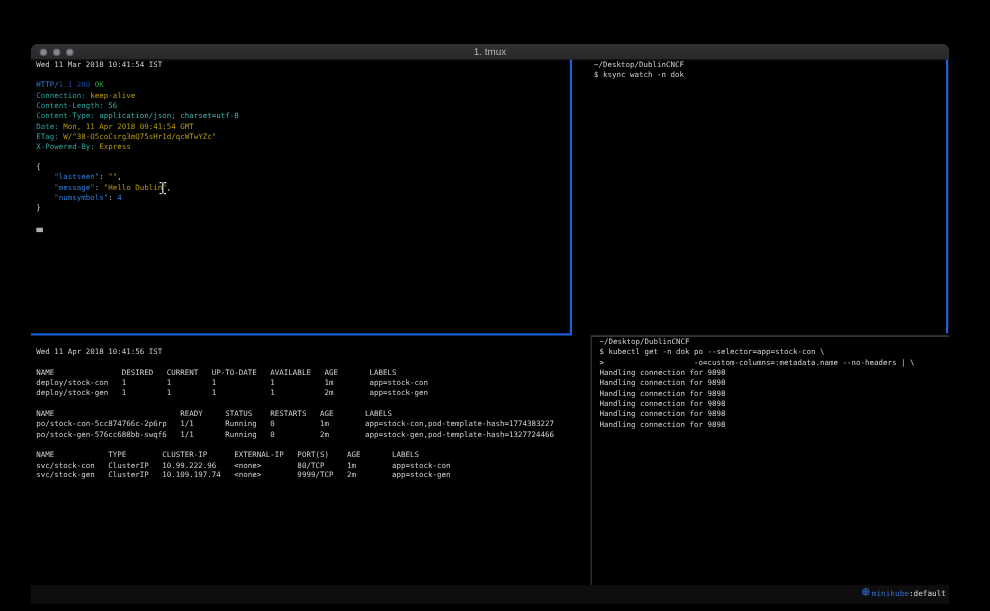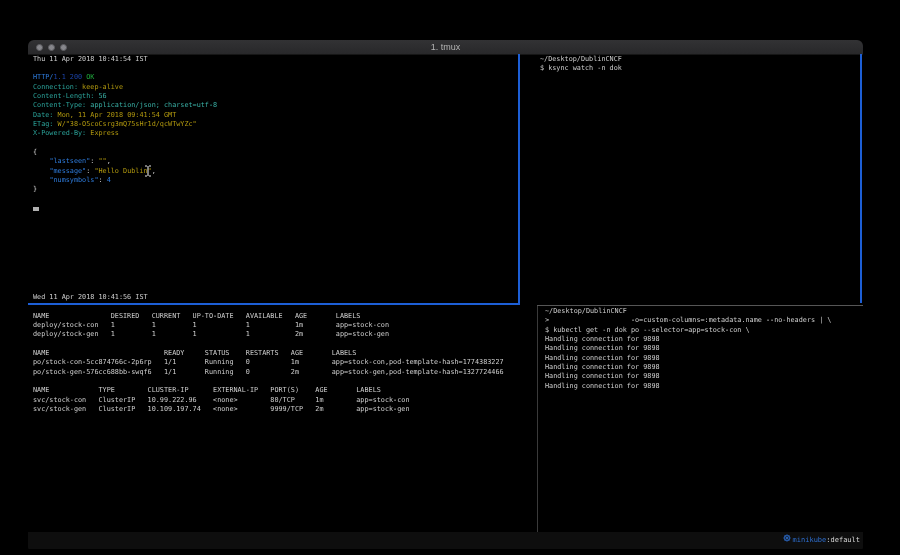--- a/index.html
+++ b/index.html
@@ -59,21 +59,21 @@
 <div class="window">
 
   <div class="titlebar">
     <span class="light l1"></span>
     <span class="light l2"></span>
     <span class="light l3"></span>
     <div class="title">1. tmux</div>
   </div>
 
   <div class="pane-text" style="left:5px;top:14.5px;">
-      <div class="line"><span class="c-fg">Thu 11 Apr 2018 10:41:54 IST</span></div>
+      <div class="line"><span class="c-fg">Wed 11 Mar 2018 10:41:54 IST</span></div>
       <div class="line"></div>
       <div class="line"><span class="c-blue">HTTP/</span><span class="c-darkblue">1.1</span><span class="c-fg"> </span><span class="c-darkblue">200</span><span class="c-fg"> </span><span class="c-green">OK</span></div>
       <div class="line"><span class="c-teal">Connection:</span><span class="c-fg"> </span><span class="c-olive">keep-alive</span></div>
       <div class="line"><span class="c-teal">Content-Length:</span><span class="c-fg"> </span><span class="c-teal2">56</span></div>
       <div class="line"><span class="c-teal">Content-Type:</span><span class="c-fg"> </span><span class="c-teal2">application/json; charset=utf-8</span></div>
       <div class="line"><span class="c-teal">Date:</span><span class="c-fg"> </span><span class="c-olive">Mon, 11 Apr 2018 09:41:54 GMT</span></div>
       <div class="line"><span class="c-teal">ETag:</span><span class="c-fg"> </span><span class="c-olive">W/"38-O5coCsrg3mQ75sHr1d/qcWTwYZc"</span></div>
       <div class="line"><span class="c-teal">X-Powered-By:</span><span class="c-fg"> </span><span class="c-olive">Express</span></div>
       <div class="line"></div>
       <div class="line"><span class="c-fg">{</span></div>
@@ -95,40 +95,40 @@
       <div class="line"><span class="c-fg">~/Desktop/DublinCNCF</span></div>
       <div class="line"><span class="c-fg">$ ksync watch -n dok</span></div>
     </div>
 
   <div class="divider vdiv-top"></div>
   <div class="divider vdiv-right"></div>
   <div class="divider hdiv-blue"></div>
   <div class="divider hdiv-gray"></div>
   <div class="divider vdiv-bottom"></div>
 
-  <div class="pane-text" style="left:5px;top:253px;">
+  <div class="pane-text" style="left:5px;top:276px;">
       <div class="line"><span class="c-fg">Wed 11 Apr 2018 10:41:56 IST</span></div>
       <div class="line"></div>
       <div class="line"><span class="c-fg">NAME               DESIRED   CURRENT   UP-TO-DATE   AVAILABLE   AGE       LABELS</span></div>
       <div class="line"><span class="c-fg">deploy/stock-con   1         1         1            1           1m        app=stock-con</span></div>
       <div class="line"><span class="c-fg">deploy/stock-gen   1         1         1            1           2m        app=stock-gen</span></div>
       <div class="line"></div>
       <div class="line"><span class="c-fg">NAME                            READY     STATUS    RESTARTS   AGE       LABELS</span></div>
       <div class="line"><span class="c-fg">po/stock-con-5cc874766c-2p6rp   1/1       Running   0          1m        app=stock-con,pod-template-hash=1774383227</span></div>
       <div class="line"><span class="c-fg">po/stock-gen-576cc688bb-swqf6   1/1       Running   0          2m        app=stock-gen,pod-template-hash=1327724466</span></div>
       <div class="line"></div>
       <div class="line"><span class="c-fg">NAME            TYPE        CLUSTER-IP      EXTERNAL-IP   PORT(S)    AGE       LABELS</span></div>
       <div class="line"><span class="c-fg">svc/stock-con   ClusterIP   10.99.222.96    &lt;none&gt;        80/TCP     1m        app=stock-con</span></div>
       <div class="line"><span class="c-fg">svc/stock-gen   ClusterIP   10.109.197.74   &lt;none&gt;        9999/TCP   2m        app=stock-gen</span></div>
     </div>
 
   <div class="pane-text" style="left:517px;top:267px;">
       <div class="line"><span class="c-fg">~/Desktop/DublinCNCF</span></div>
+      <div class="line"><span class="c-fg">$ kubectl get -n dok po --selector=app=stock-con \</span></div>
       <div class="line"><span class="c-fg">&gt;                    -o=custom-columns=:metadata.name --no-headers | \</span></div>
-      <div class="line"><span class="c-fg">$ kubectl get -n dok po --selector=app=stock-con \</span></div>
       <div class="line"><span class="c-fg">Handling connection for 9898</span></div>
       <div class="line"><span class="c-fg">Handling connection for 9898</span></div>
       <div class="line"><span class="c-fg">Handling connection for 9898</span></div>
       <div class="line"><span class="c-fg">Handling connection for 9898</span></div>
       <div class="line"><span class="c-fg">Handling connection for 9898</span></div>
       <div class="line"><span class="c-fg">Handling connection for 9898</span></div>
     </div>
 
   <div class="statusbar">
     <span class="left">

